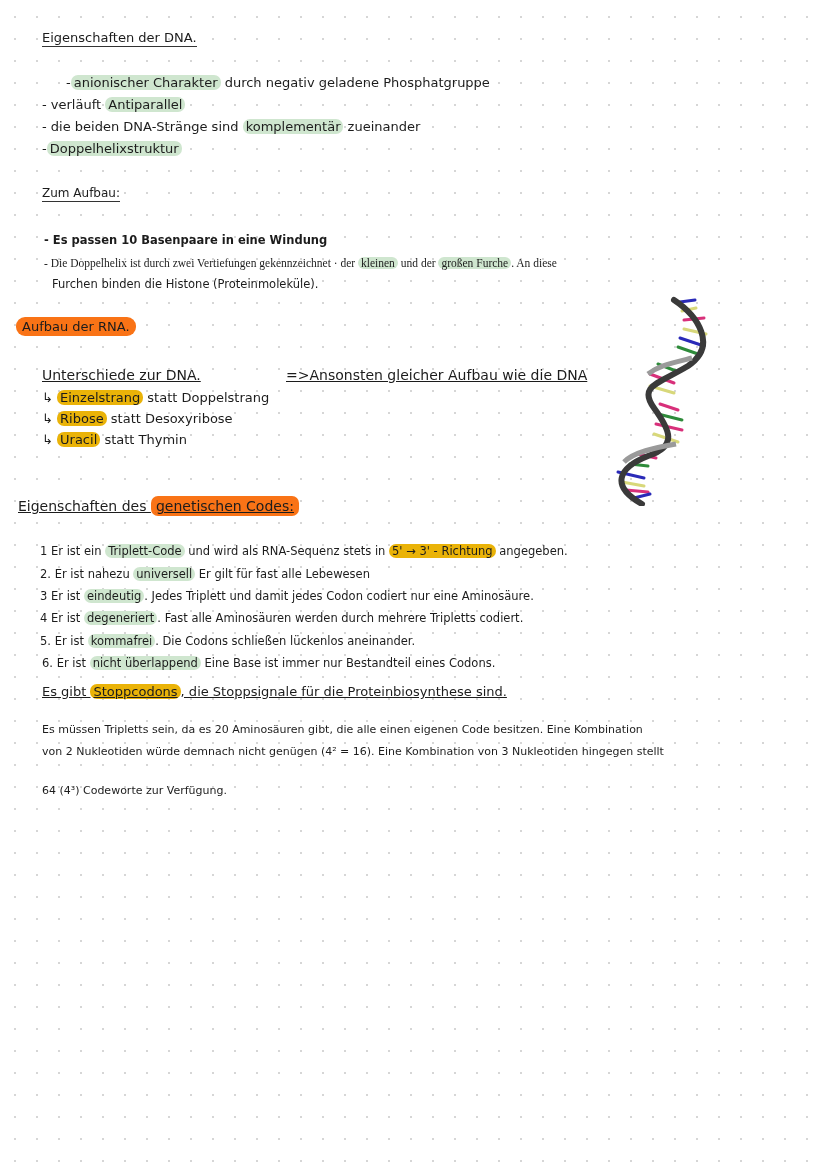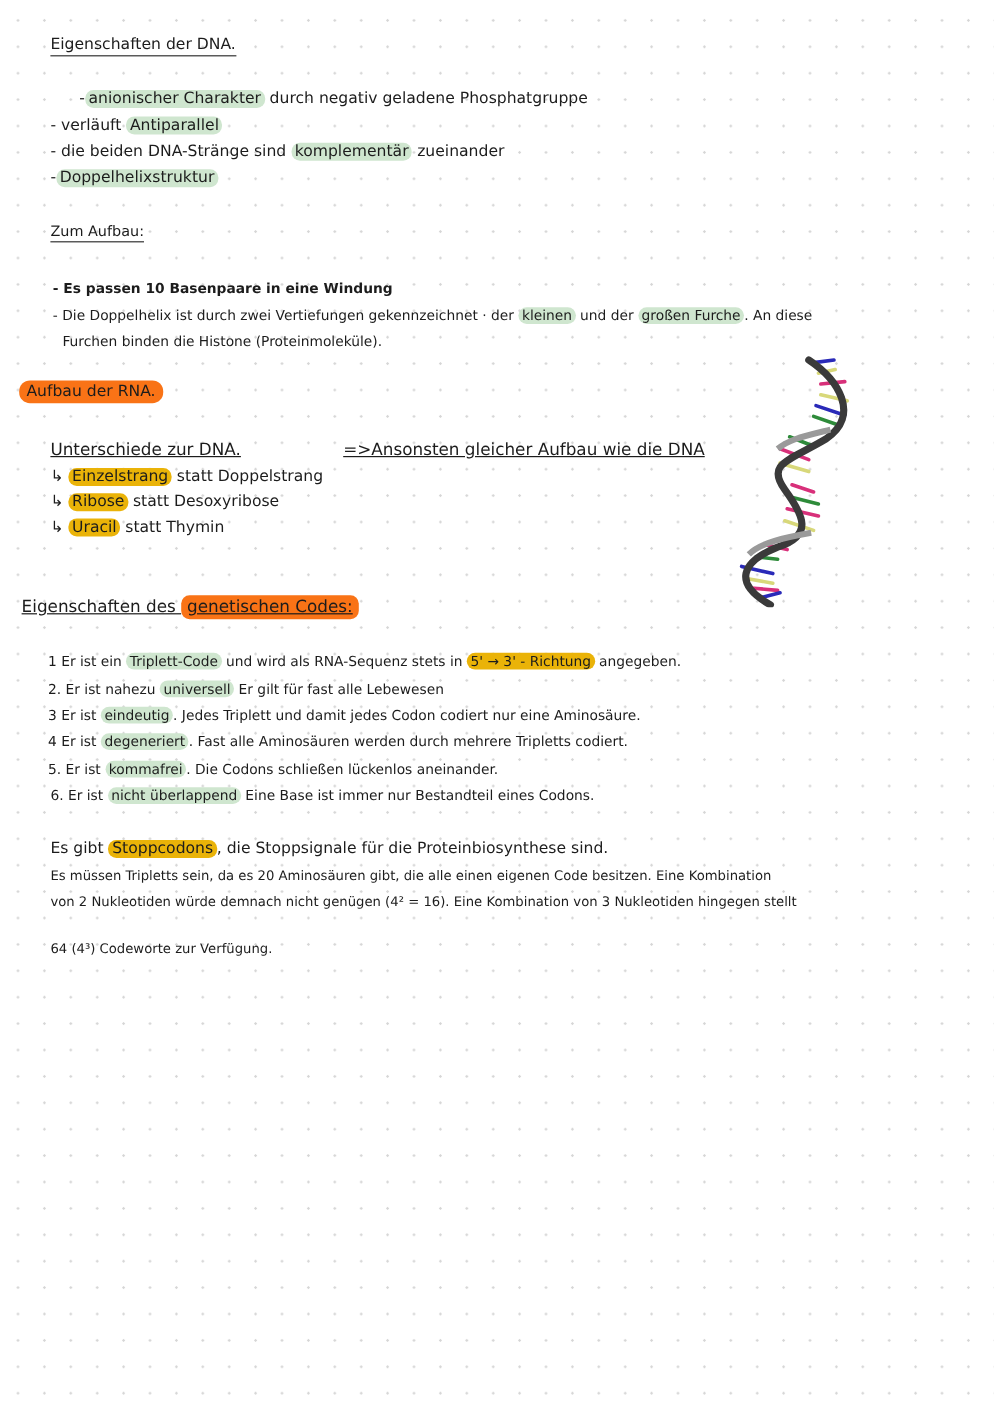--- a/index.html
+++ b/index.html
@@ -37,21 +37,21 @@
 </div>
 <div class="abs txt" style="left:42px; top:117px;">
   <span>- die beiden DNA-Stränge sind </span><span class="hl hl-green">komplementär</span><span> zueinander</span>
 </div>
 <div class="abs txt" style="left:42px; top:139px;">
   <span>-</span><span class="hl hl-green">Doppelhelixstruktur</span><span></span>
 </div>
 
 <div class="abs h-under" style="left:42px; top:186px; font-size:12px;">Zum Aufbau:</div>
 <div class="abs txt-sm" style="left:44px; top:230px;font-weight:bold;">- Es passen 10 Basenpaare in eine Windung</div>
-<div class="abs txt-sm" style="left:44px; top:253px;">
+<div class="abs txt-sm" style="left:44px; top:253px;font-family:Liberation Serif, serif;">
   <span>- Die Doppelhelix ist durch zwei Vertiefungen gekennzeichnet · der </span><span class="hl hl-green">kleinen</span><span> und der </span><span class="hl hl-green">großen Furche</span><span>. An diese</span>
 </div>
 <div class="abs txt-sm" style="left:52px; top:274px;">Furchen binden die Histone (Proteinmoleküle).</div>
 
 <div class="abs pill hl-tan" style="left:16px; top:317px;">Aufbau der RNA.</div>
 <div class="abs txt-lg" style="left:42px; top:365px;">Unterschiede zur DNA.</div>
 <div class="abs txt-lg" style="left:286px; top:365px;">=&gt;Ansonsten gleicher Aufbau wie die DNA</div>
 <div class="abs txt" style="left:42px; top:388px;">
   <span>↳</span> <span class="hl hl-pink">Einzelstrang</span><span> statt Doppelstrang</span>
 </div>
@@ -105,18 +105,18 @@
 <div class="abs txt-sm" style="left:40px; top:608px;">
   <span>4</span><span> Er ist </span><span class="hl hl-green">degeneriert</span><span>. Fast alle Aminosäuren werden durch mehrere Tripletts codiert.</span>
 </div>
 <div class="abs txt-sm" style="left:40px; top:631px;">
   <span>5.</span><span> Er ist </span><span class="hl hl-green">kommafrei</span><span>. Die Codons schließen lückenlos aneinander.</span>
 </div>
 <div class="abs txt-sm" style="left:42px; top:653px;">
   <span>6.</span><span> Er ist </span><span class="hl hl-green">nicht überlappend</span><span> Eine Base ist immer nur Bestandteil eines Codons.</span>
 </div>
 
-<div class="abs txt" style="left:42px; top:698px;">
+<div class="abs txt" style="left:42px; top:682px;text-decoration:underline;">
   <span>Es gibt </span><span class="hl hl-pink">Stoppcodons</span><span>, die Stoppsignale für die Proteinbiosynthese sind.</span>
 </div>
 <div class="abs txt-sm" style="left:42px; top:720px; font-size:11px;">Es müssen Tripletts sein, da es 20 Aminosäuren gibt, die alle einen eigenen Code besitzen. Eine Kombination</div>
 <div class="abs txt-sm" style="left:42px; top:742px; font-size:11px;">von 2 Nukleotiden würde demnach nicht genügen (4² = 16). Eine Kombination von 3 Nukleotiden hingegen stellt</div>
 <div class="abs txt-sm" style="left:42px; top:764px; font-size:11px;margin-top:17px;">64 (4³) Codeworte zur Verfügung.</div>
 
 </body></html>

